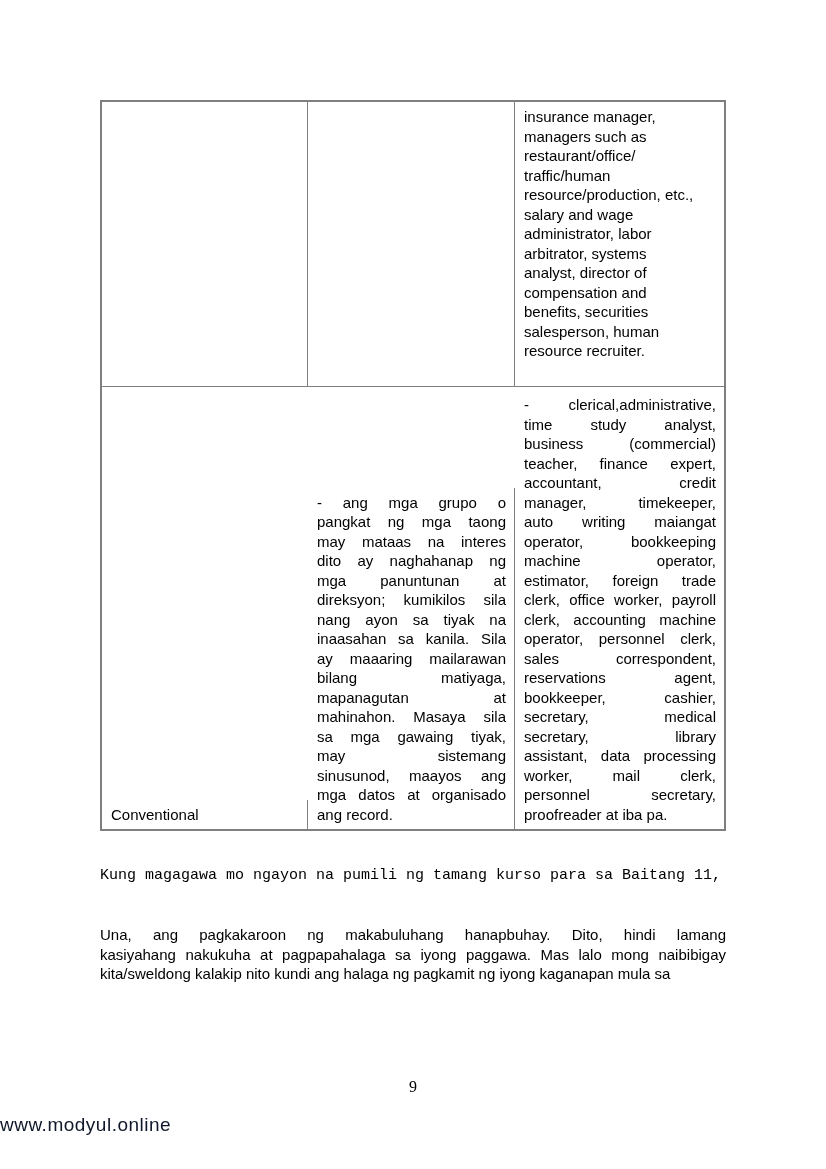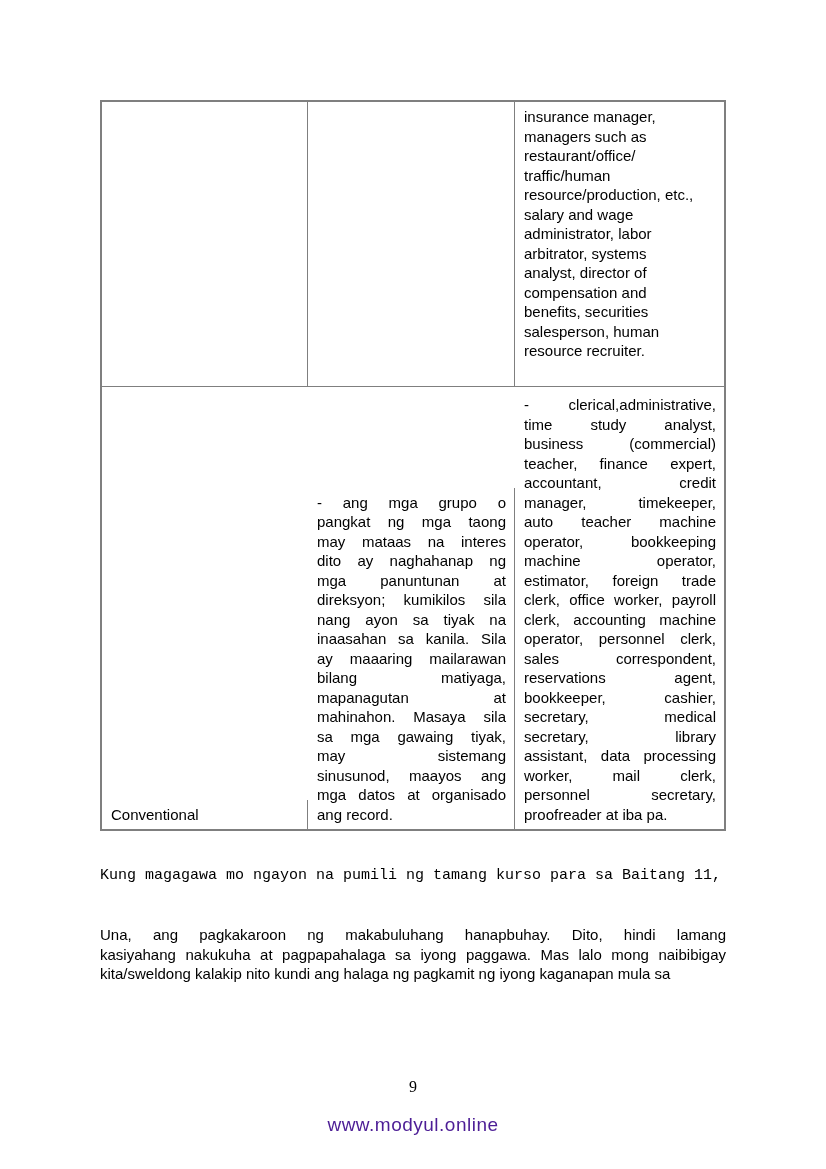--- a/index.html
+++ b/index.html
@@ -48,25 +48,24 @@
     font-family: "Liberation Serif", serif;
     font-size: 16px;
     line-height: 20px;
     color: #000000;
   }
   .watermark {
     position: absolute;
     top: 1113px;
     left: 0;
     width: 826px;
-    text-align: center;
     font-size: 19px;
     line-height: 24px;
     letter-spacing: 0.5px;
-    color: #4c1d95;
+    color: #0f172a;
   }
 </style>
 </head>
 <body>
 
 <div class="page">
 
   <div class="career-table">
 
     <div class="trow trow-continuation">
@@ -112,21 +111,21 @@
           <div class="jline">mga datos at organisado</div>
           <div class="jline">ang record.</div>
         </div>
       <div class="cell cell-occ">
           <div class="jline">- clerical,administrative,</div>
           <div class="jline">time study analyst,</div>
           <div class="jline">business (commercial)</div>
           <div class="jline">teacher, finance expert,</div>
           <div class="jline">accountant, credit</div>
           <div class="jline">manager, timekeeper,</div>
-          <div class="jline">auto teacher machine</div>
+          <div class="jline">auto writing maiangat</div>
           <div class="jline">operator, bookkeeping</div>
           <div class="jline">machine operator,</div>
           <div class="jline">estimator, foreign trade</div>
           <div class="jline">clerk, office worker, payroll</div>
           <div class="jline">clerk, accounting machine</div>
           <div class="jline">operator, personnel clerk,</div>
           <div class="jline">sales correspondent,</div>
           <div class="jline">reservations agent,</div>
           <div class="jline">bookkeeper, cashier,</div>
           <div class="jline">secretary, medical</div>

